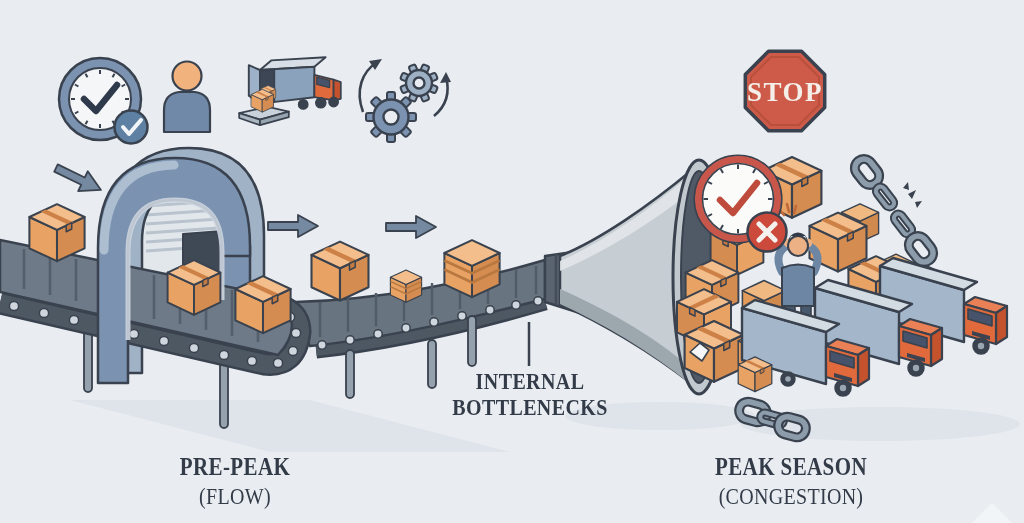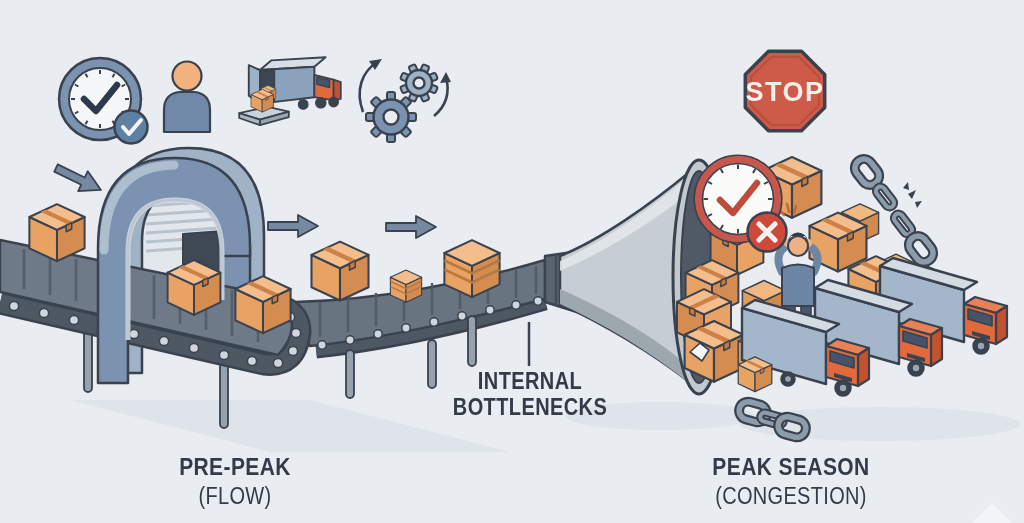--- a/index.html
+++ b/index.html
@@ -1,17 +1,17 @@
 <!DOCTYPE html>
 <html><head>
 <meta charset="utf-8">
 <style>
   html,body{margin:0;padding:0;background:#cfd6dd;}
   .stage{position:relative;width:1024px;height:523px;background:#e9edf2;overflow:hidden;
-         font-family:Liberation Sans, sans-serif;}
+         font-family:Liberation Serif, serif;}
   svg{position:absolute;left:0;top:0;}
   .o{stroke:#39424e;stroke-linejoin:round;stroke-linecap:round;}
   .label{position:absolute;text-align:center;color:#323b47;transform:scaleY(1.15);
          transform-origin:top center;}
   .label .t{display:block;font-weight:700;font-size:21px;letter-spacing:.4px;line-height:26px;}
   .label .s{display:block;font-weight:400;font-size:20px;letter-spacing:.3px;line-height:25px;}
   #lbl-bottleneck{left:430px;top:368px;width:200px;}
   #lbl-bottleneck .t{font-size:20px;line-height:23px;}
   #lbl-left{left:133px;top:452px;width:204px;}
   #lbl-right{left:689px;top:452px;width:204px;}

